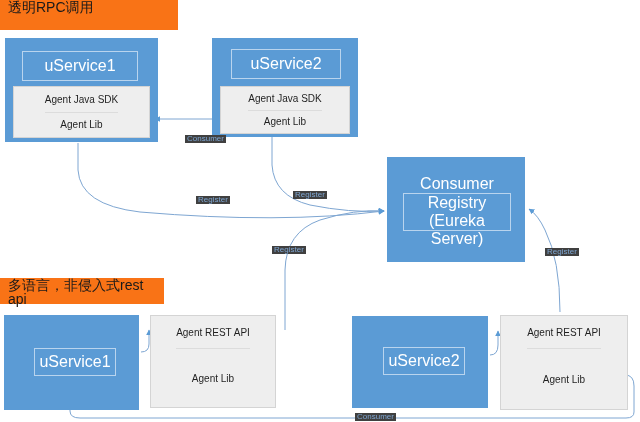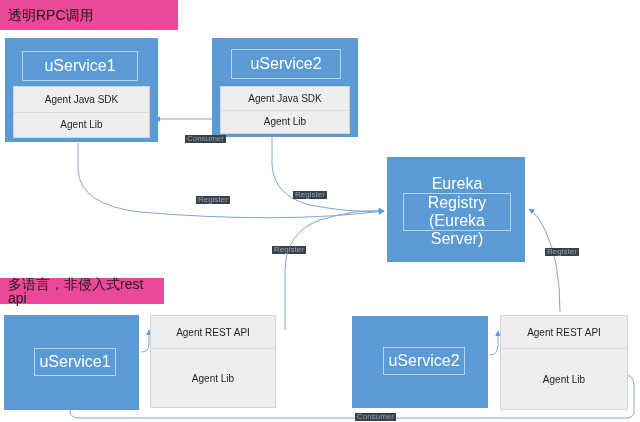--- a/index.html
+++ b/index.html
@@ -23,26 +23,26 @@
   svg.wires {
     position: absolute;
     left: 0; top: 0;
     width: 640px;
     height: 422px;
     overflow: visible;
     pointer-events: none;
   }
   .banner {
     position: absolute;
-    background: #ec4899;
+    background: #f97316;
     color: #1a1a1a;
     font-size: 14px;
     line-height: 1;
     display: flex;
-    align-items: center;
+    align-items: flex-start;
     padding-left: 8px;
     box-sizing: border-box;
     letter-spacing: 0px;
   }
   .blue-box {
     position: absolute;
     background: #5b9bd5;
     box-sizing: border-box;
     border: 1px solid #5b9bd5;
   }
@@ -58,20 +58,21 @@
     font-size: 16px;
     line-height: 1.15;
   }
   .gray-panel {
     position: absolute;
     background: #eeeeee;
     box-sizing: border-box;
     border: 1px solid #d4d4d4;
     display: flex;
     flex-direction: column;
+    align-items: center;
   }
   .gray-row {
     flex: 1 1 auto;
     display: flex;
     align-items: center;
     justify-content: center;
     color: #1f1f1f;
     font-size: 10px;
     box-sizing: border-box;
   }
@@ -148,21 +149,21 @@
     <div class="gray-row divided">
       <span>Agent Java SDK</span>
     </div>
     <div class="gray-row">
       <span>Agent Lib</span>
     </div>
   </div>
 
   <div class="blue-box" style="left:387px; top:157px; width:138px; height:105px;">
     <div class="inner-label" style="left:15px; top:35px; width:108px; height:38px; flex-direction:column;">
-      <span>Eureka Registry</span>
+      <span>Consumer Registry</span>
       <span>(Eureka Server)</span>
     </div>
   </div>
 
   <div class="blue-box" style="left:4px; top:315px; width:135px; height:95px;">
     <div class="inner-label" style="left:29px; top:32px; width:82px; height:28px;">
       <span>uService1</span>
     </div>
   </div>
   <div class="gray-panel" style="left:150px; top:315px; width:126px; height:93px;">

